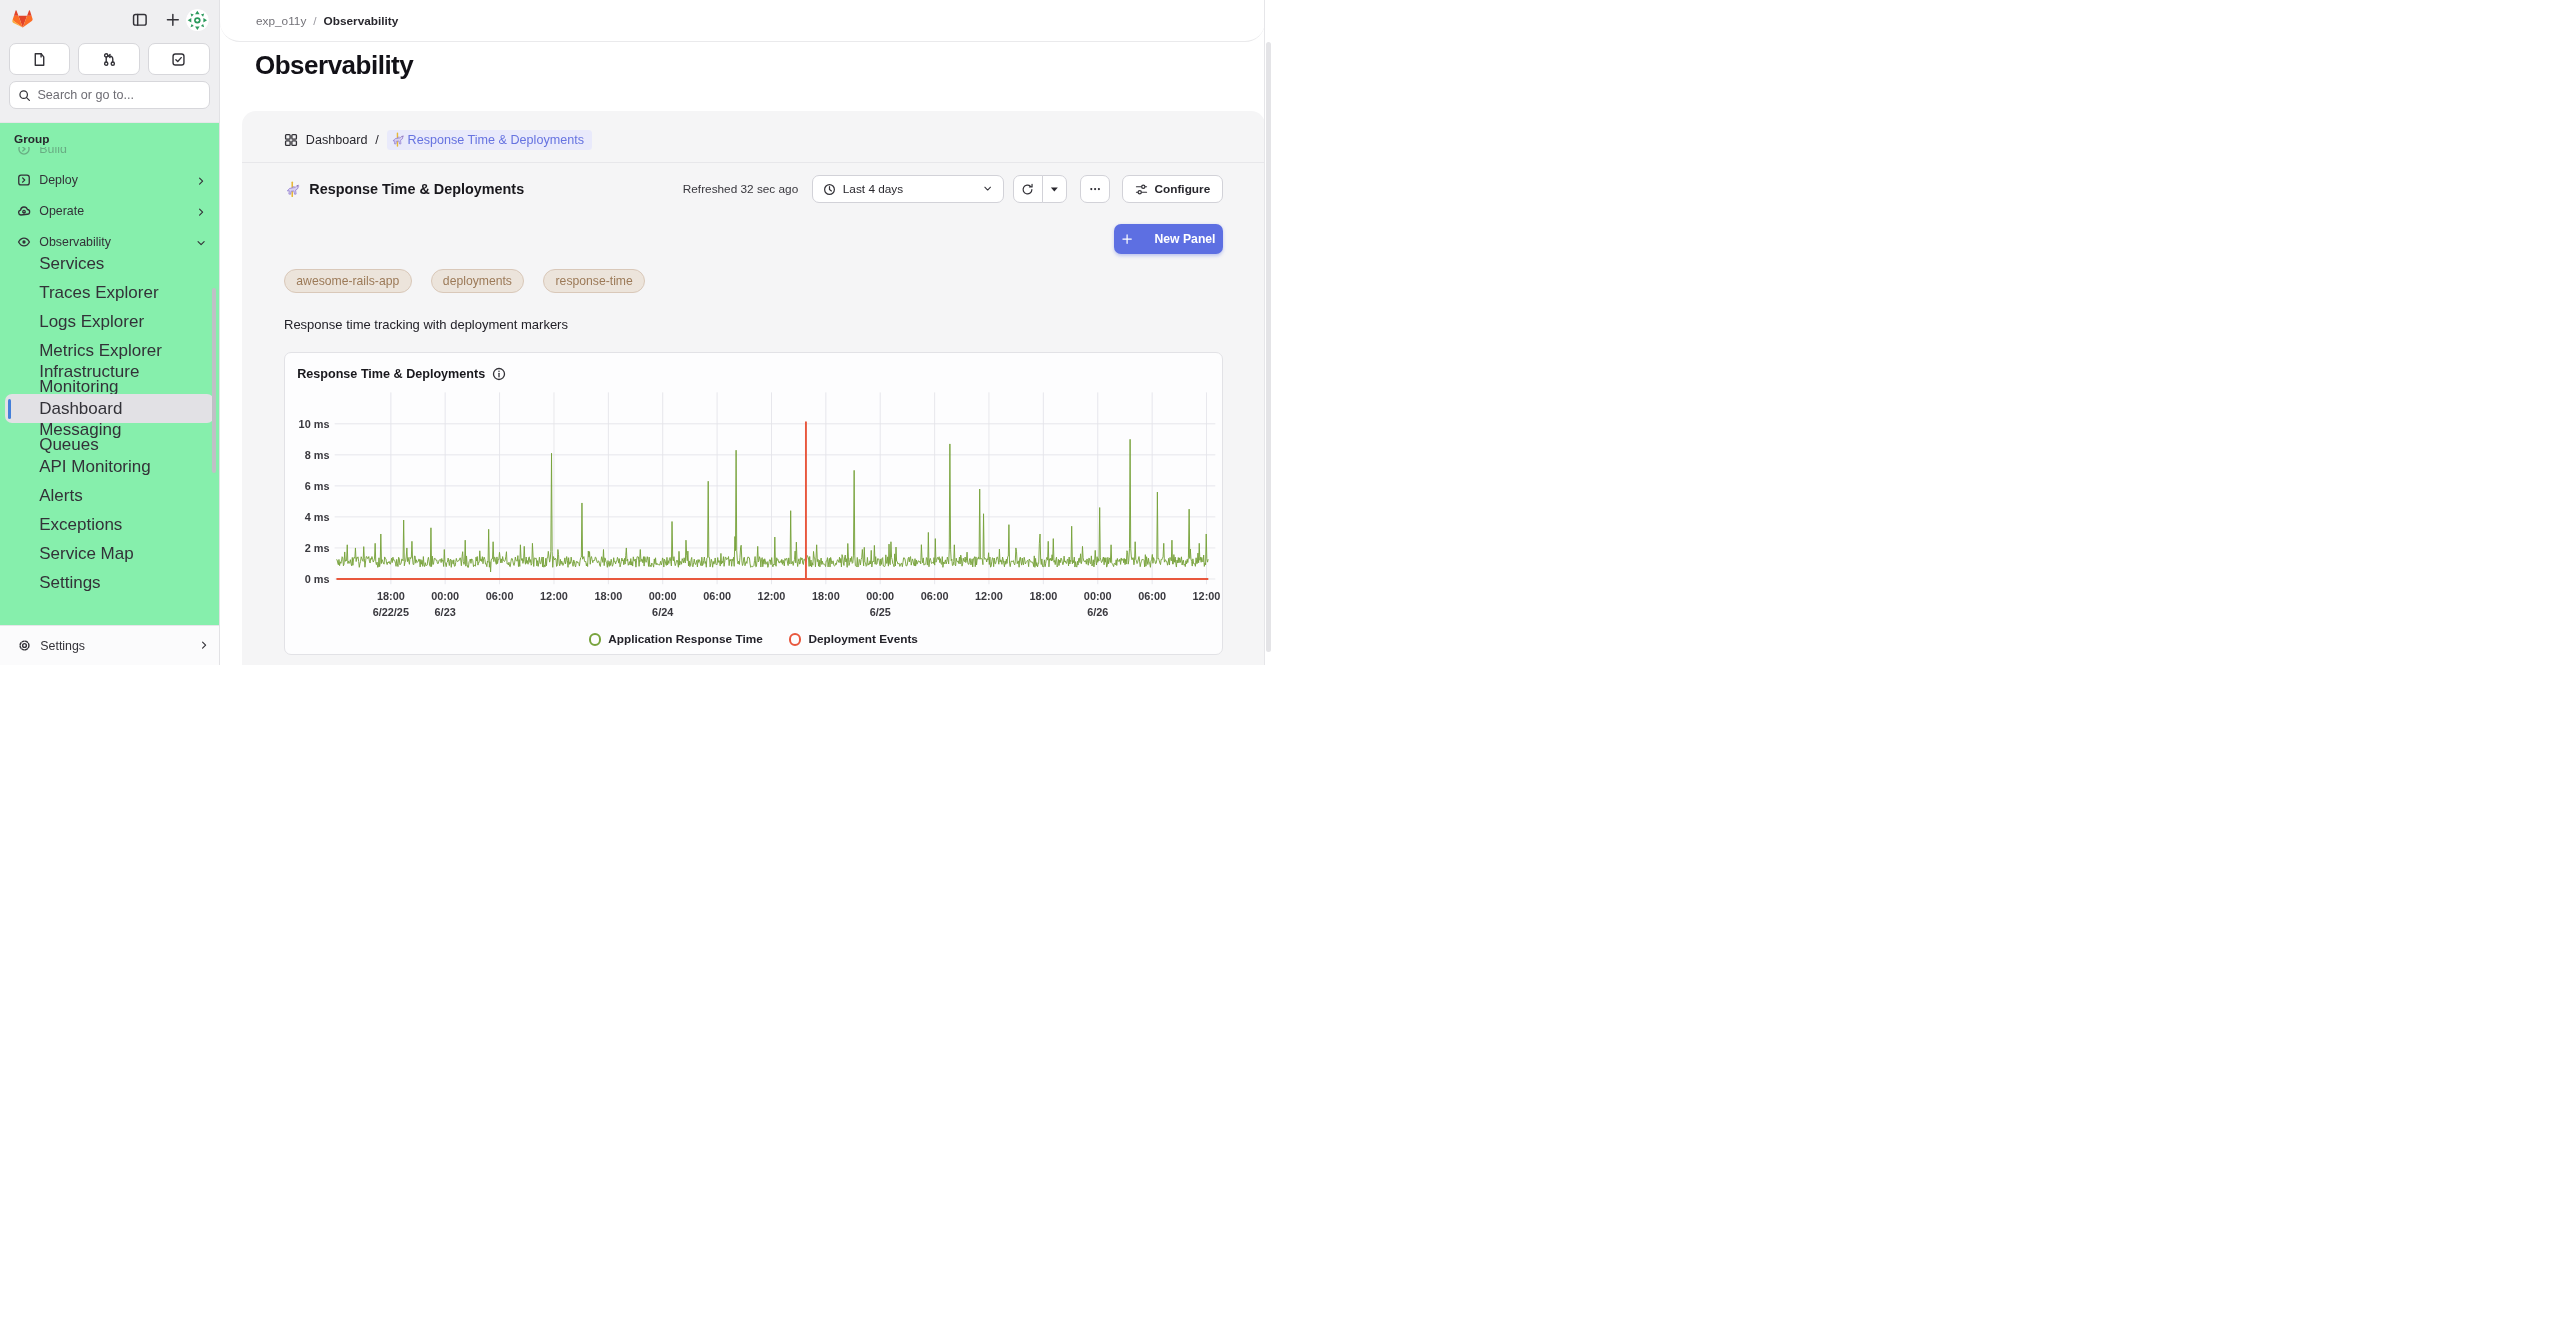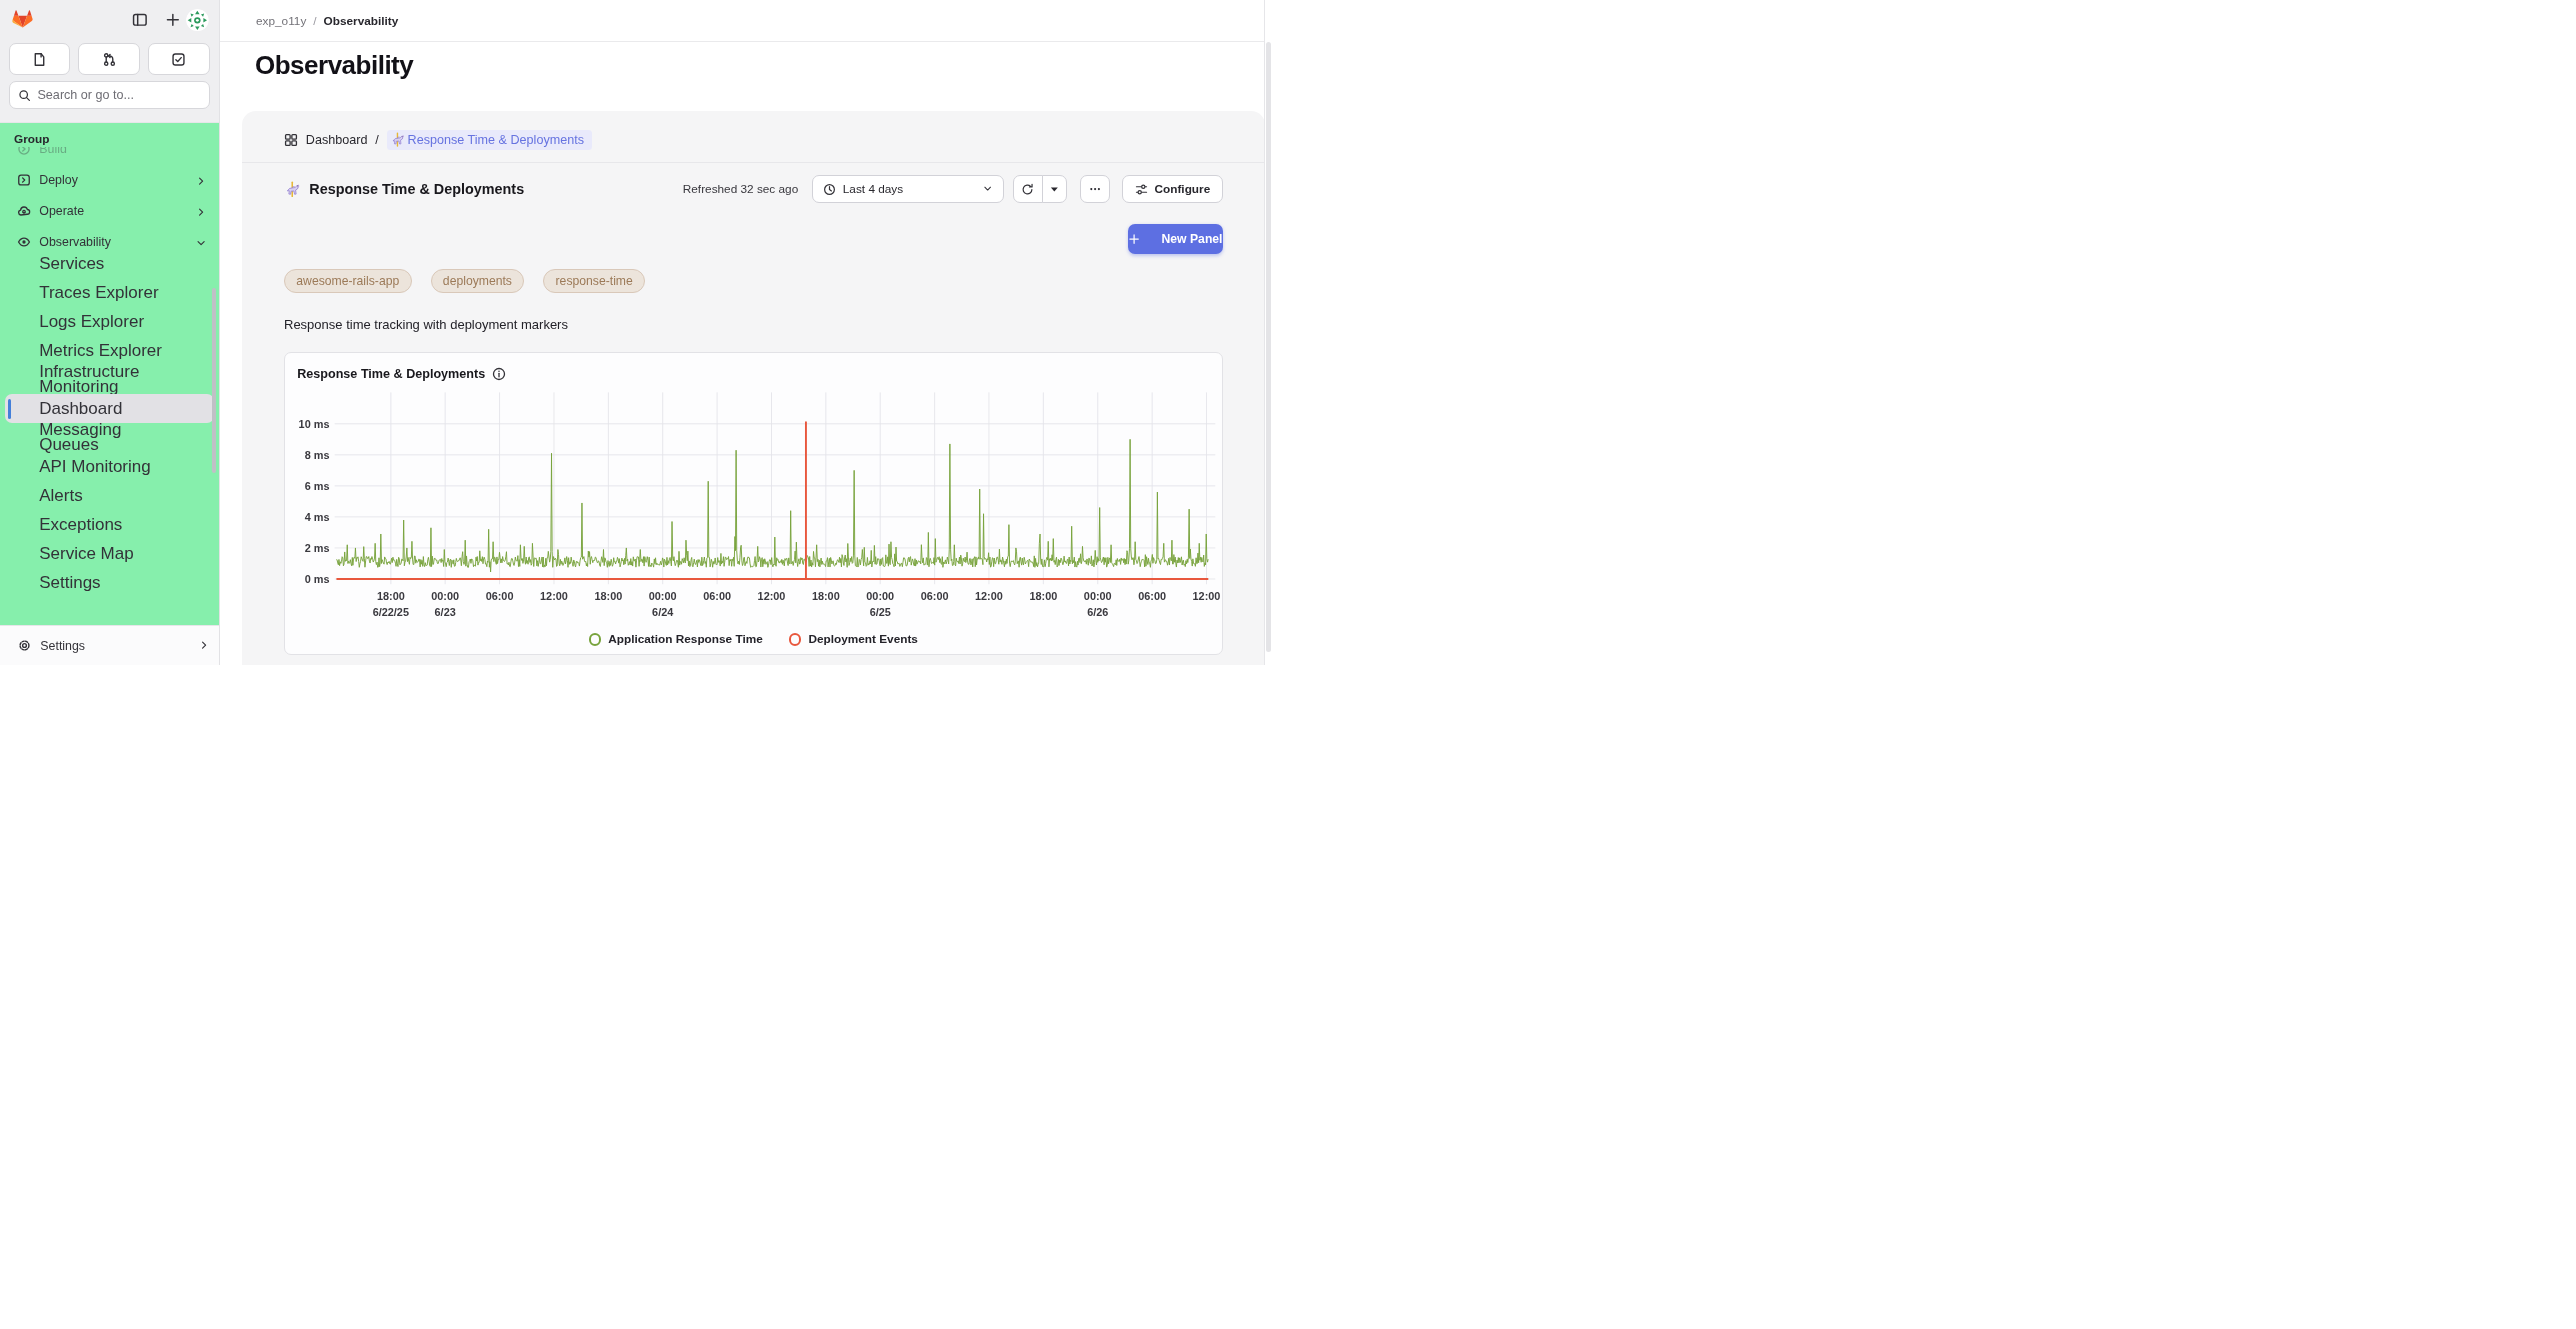--- a/index.html
+++ b/index.html
@@ -22,21 +22,21 @@
   .nav-item .nlabel{flex:1;}
   .nav-item.faded{margin-top:-22px;opacity:.35;}
   .nav-child{position:relative;min-height:29px;display:flex;align-items:center;padding:0 47px 0 34px;border-radius:7px;font-size:17px;color:#333238;line-height:14.4px;}
   .nav-child.active{background:#e2e1e5;}
   .active-bar{position:absolute;left:2.6px;top:4.4px;bottom:4.4px;width:3.5px;border-radius:2.6px;background:#447fd9;}
   .sb-footer{position:absolute;left:0;right:0;bottom:0;height:39px;border-top:0.9px solid #e6e6e9;background:#fbfbfc;display:flex;align-items:center;gap:8.7px;padding:0 8.7px 0 16.6px;font-size:12.4px;color:#333238;}
   .sb-footer .flabel{flex:1;}
   .sb-thumb{position:absolute;right:2.6px;top:288px;width:4.4px;height:185px;border-radius:2.6px;background:#c0c0c6;}
   
   .main{position:absolute;left:220px;top:0;right:0;bottom:0;background:#fff;}
-  .topbar{position:absolute;left:0;right:22.7px;top:0;height:41px;border-bottom:0.9px solid #eaeaec;display:flex;align-items:center;gap:7px;padding-left:36px;font-size:11.8px;}
+  .topbar{position:absolute;left:0;right:22.7px;top:0;height:41px;border-bottom:0.9px solid #eaeaec;display:flex;align-items:center;gap:7px;padding-left:36px;font-size:11.8px;border-radius:20px;}
   .tb-group{color:#737278;}
   .tb-sep{color:#9a99a0;}
   .tb-current{font-weight:700;color:#28272d;}
   .page-title{position:absolute;left:35px;top:50px;font-size:26px;font-weight:800;letter-spacing:-0.5px;color:#121117;}
   .gutter{position:absolute;right:0;top:0;width:22.7px;height:665px;background:#fff;border-left:0.9px solid #e6e6e9;}
   .gutter-thumb{position:absolute;left:0.9px;top:42px;width:4.4px;height:610px;border-radius:2.6px;background:#e4e4e7;}
   .card{position:absolute;left:22px;top:111px;right:23.5px;height:593px;background:#f5f5f6;border-radius:14px 14px 0 0;}
   .crumb-row{position:absolute;left:42px;right:42px;top:12.2px;height:33px;display:flex;align-items:center;gap:7.8px;font-size:12.6px;color:#28272d;}
   .crumb-pill{display:flex;align-items:center;gap:2.6px;background:#e9eafb;border-radius:3.5px;padding:2.6px 7.8px 2.6px 3.5px;color:#6673e0;cursor:pointer;}
   .card-divider{position:absolute;left:0;right:0;top:51px;height:0.9px;background:#e7e7ea;}
@@ -45,21 +45,21 @@
   .ph-right{margin-left:auto;display:flex;align-items:center;}
   .refreshed{font-size:11.8px;color:#38373d;margin-right:14px;}
   .btn{height:28px;background:#fff;border:0.9px solid #d2d2d8;border-radius:7px;display:flex;align-items:center;font-size:11.8px;color:#28272d;box-sizing:border-box;cursor:pointer;}
   .time-btn{width:192px;padding:0 9.6px;gap:7px;}
   .time-btn .tchev{margin-left:auto;}
   .split{display:flex;margin-left:8.7px;}
   .refresh-btn{width:30px;justify-content:center;border-radius:7px 0 0 7px;}
   .caret-btn{width:25px;justify-content:center;border-radius:0 7px 7px 0;margin-left:-0.9px;}
   .more-btn{width:30px;justify-content:center;margin-left:13px;letter-spacing:0.9px;font-weight:700;}
   .configure-btn{padding:0 11.3px;gap:7px;margin-left:12.2px;font-weight:600;}
-  .new-panel{position:absolute;right:42px;top:113px;height:30px;background:#5d6fe2;border:none;border-radius:7px;display:flex;align-items:center;gap:21px;padding:0 0;color:#fff;font-size:12.2px;font-weight:600;box-shadow:0 1.7px 3.5px rgba(93,111,226,.35);cursor:pointer;}
+  .new-panel{position:absolute;right:42px;top:113px;height:30px;background:#5d6fe2;border:none;border-radius:7px;display:flex;align-items:center;gap:21px;padding:0 7px;color:#fff;font-size:12.2px;font-weight:600;box-shadow:0 1.7px 3.5px rgba(93,111,226,.35);cursor:pointer;}
   .tags-row{position:absolute;left:42px;top:158px;display:flex;gap:19px;}
   .tag{height:24.4px;display:flex;align-items:center;padding:0 11.3px;border-radius:12.2px;background:#ece4db;border:0.9px solid #d9c8b9;color:#9c7a58;font-size:12.2px;box-sizing:border-box;}
   .desc{position:absolute;left:42px;top:206px;font-size:13px;color:#232229;}
   .chart-panel{position:absolute;left:42px;right:42px;top:241px;height:303px;background:#fdfdfe;border:0.9px solid #e2e2e6;border-radius:7px;box-sizing:border-box;}
   .chart-title-row{position:absolute;left:12.2px;top:14px;display:flex;align-items:center;gap:7px;font-size:12.6px;font-weight:700;color:#19181d;}
   .chart-canvas{position:absolute;left:0;top:0;}
   .axlbl{font-family:"Liberation Sans",sans-serif;font-size:12.5px;font-weight:600;fill:#3a393f;}
   .legend{position:absolute;left:0;right:0;bottom:7.8px;display:flex;justify-content:center;gap:26px;font-size:11.8px;font-weight:700;color:#232229;}
   .legend-item{display:flex;align-items:center;gap:7px;cursor:pointer;}
   .legend-ring{width:8.7px;height:8.7px;border-radius:50%;border:2.6px solid #000;}

